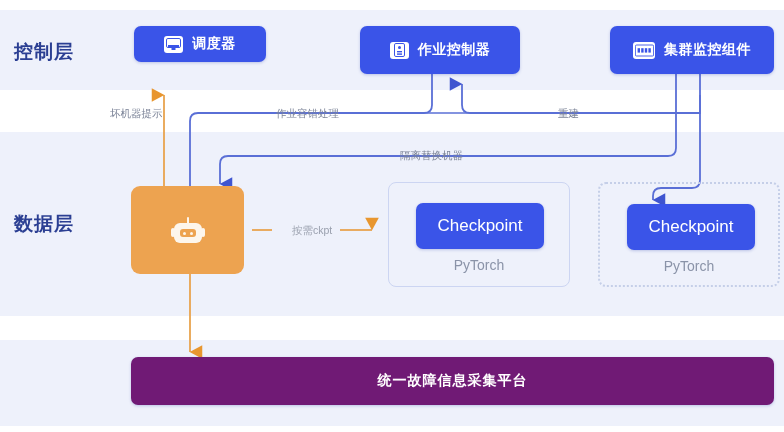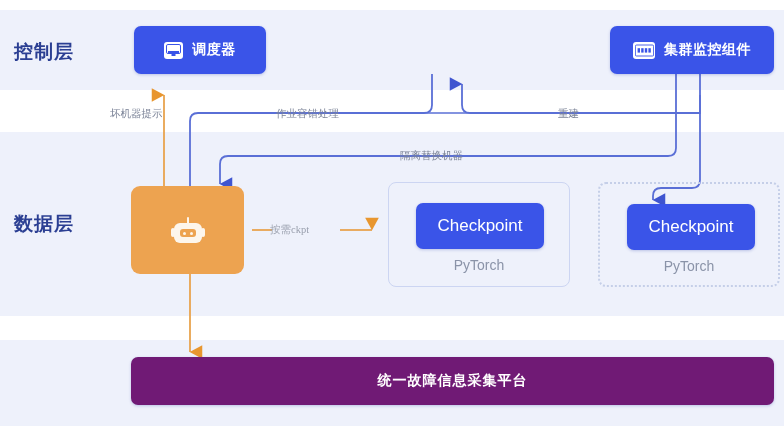--- a/index.html
+++ b/index.html
@@ -40,21 +40,21 @@
     display:flex;
     align-items:center;
     justify-content:center;
     gap:9px;
     font-size:14px;
     font-weight:bold;
     letter-spacing:.5px;
     box-shadow:0 1px 3px rgba(40,60,170,.25);
     box-sizing:border-box;
   }
-  #node-scheduler{left:134px;top:26px;width:132px;height:48px;justify-content:center;}
+  #node-scheduler{left:134px;top:26px;width:132px;height:36px;justify-content:center;}
   #node-jobctl{left:360px;top:26px;width:160px;height:48px;}
   #node-monitor{left:610px;top:26px;width:164px;height:48px;}
 
   .node-label{white-space:nowrap;}
 
   
   .wicon{
     width:19px;height:17px;
     background:#ffffff;
     border-radius:3px;
@@ -137,21 +137,21 @@
     font-size:10.5px;
     color:#7c8498;
     background:transparent;
     white-space:nowrap;
     line-height:1;
   }
   #lbl-isolate{left:110px;top:108px;}
   #lbl-faulttol{left:276px;top:108px;}
   #lbl-rebuild{left:558px;top:108px;}
   #lbl-badmachine{left:400px;top:150px;}
-  #lbl-ckpt{left:270px;top:225px;color:#9aa0ae;font-family:Liberation Serif, serif;}
+  #lbl-ckpt{left:292px;top:225px;color:#9aa0ae;}
 </style>
 </head>
 <body>
 
 <div id="stage">
 
   <div class="band" id="band-control"></div>
   <div class="band" id="band-data"></div>
   <div class="band" id="band-persist"></div>
 
@@ -213,20 +213,31 @@
     <span class="wicon">
       <svg width="15" height="13" viewBox="0 0 15 13">
         <rect x="0.5" y="0.5" width="14" height="9" rx="1.4" fill="#ffffff" stroke="#3a54e8" stroke-width="1"></rect>
         <rect x="2" y="7" width="11" height="2.5" fill="#3a54e8"></rect>
         <rect x="5.5" y="10" width="4" height="2" fill="#3a54e8"></rect>
       </svg>
     </span>
     <span class="node-label">调度器</span>
   </div>
 
+  <div class="node" id="node-jobctl">
+    <span class="wicon">
+      <svg width="11" height="14" viewBox="0 0 11 14">
+        <rect x="0.5" y="0.5" width="10" height="13" rx="1.4" fill="#ffffff" stroke="#3a54e8" stroke-width="1"></rect>
+        <circle cx="5.5" cy="4.5" r="1.5" fill="#3a54e8"></circle>
+        <rect x="3" y="8" width="5" height="1.4" fill="#3a54e8"></rect>
+        <rect x="3" y="10.4" width="5" height="1.4" fill="#3a54e8"></rect>
+      </svg>
+    </span>
+    <span class="node-label">作业控制器</span>
+  </div>
 
   <div class="node" id="node-monitor">
     <span class="wicon" style="width:22px;">
       <svg width="19" height="13" viewBox="0 0 19 13">
         <path d="M1.6,1 H17.4 a1.2,1.2 0 0 1 1.2,1.2 V11 a1,1 0 0 1 -1,1 H1.4 a1,1 0 0 1 -1,-1 V2.2 A1.2,1.2 0 0 1 1.6,1 Z" fill="#ffffff" stroke="#3a54e8" stroke-width="0.9"></path>
         <rect x="2.6" y="4.2" width="2.4" height="4.4" fill="#3a54e8"></rect>
         <rect x="6.2" y="4.2" width="2.4" height="4.4" fill="#3a54e8"></rect>
         <rect x="9.8" y="4.2" width="2.4" height="4.4" fill="#3a54e8"></rect>
         <rect x="13.4" y="4.2" width="2.4" height="4.4" fill="#3a54e8"></rect>
       </svg>

